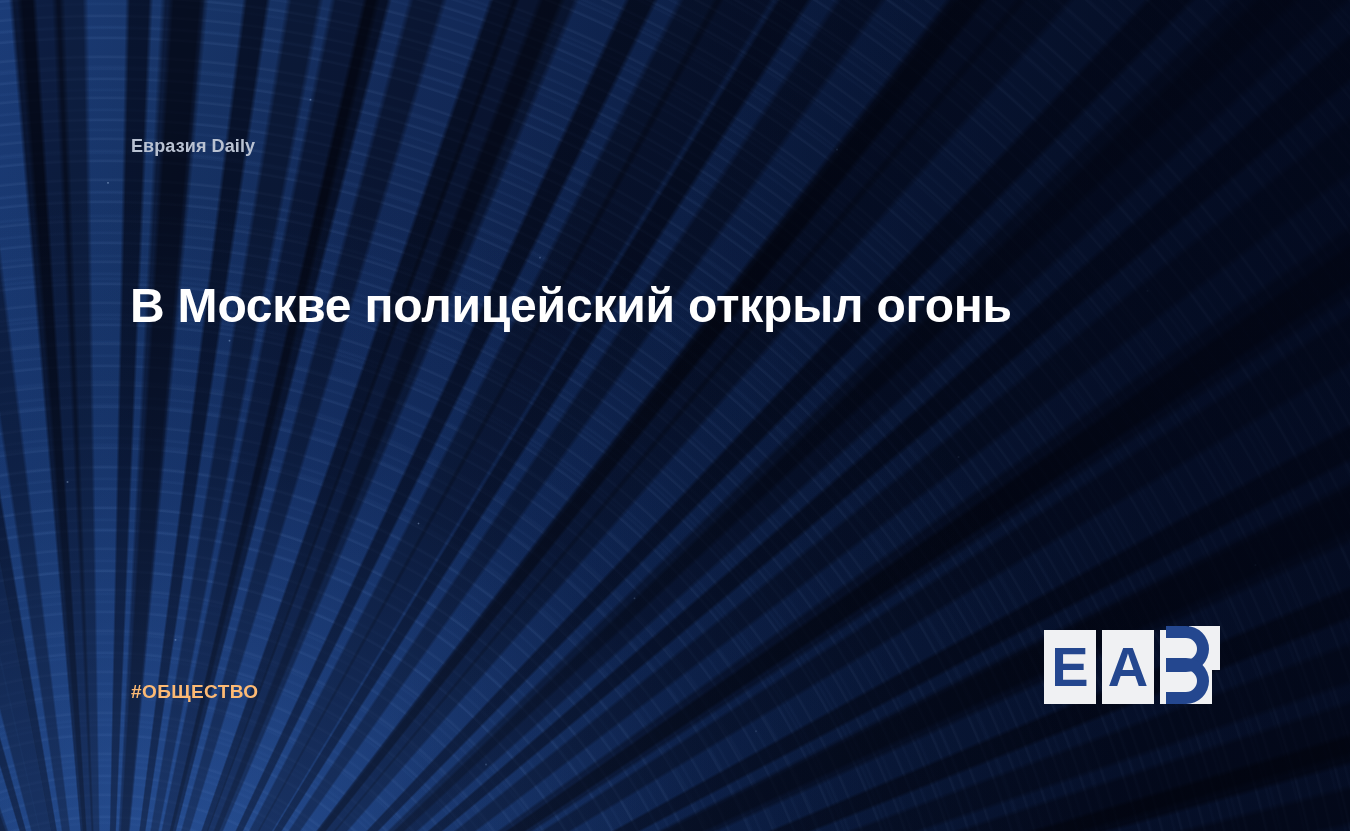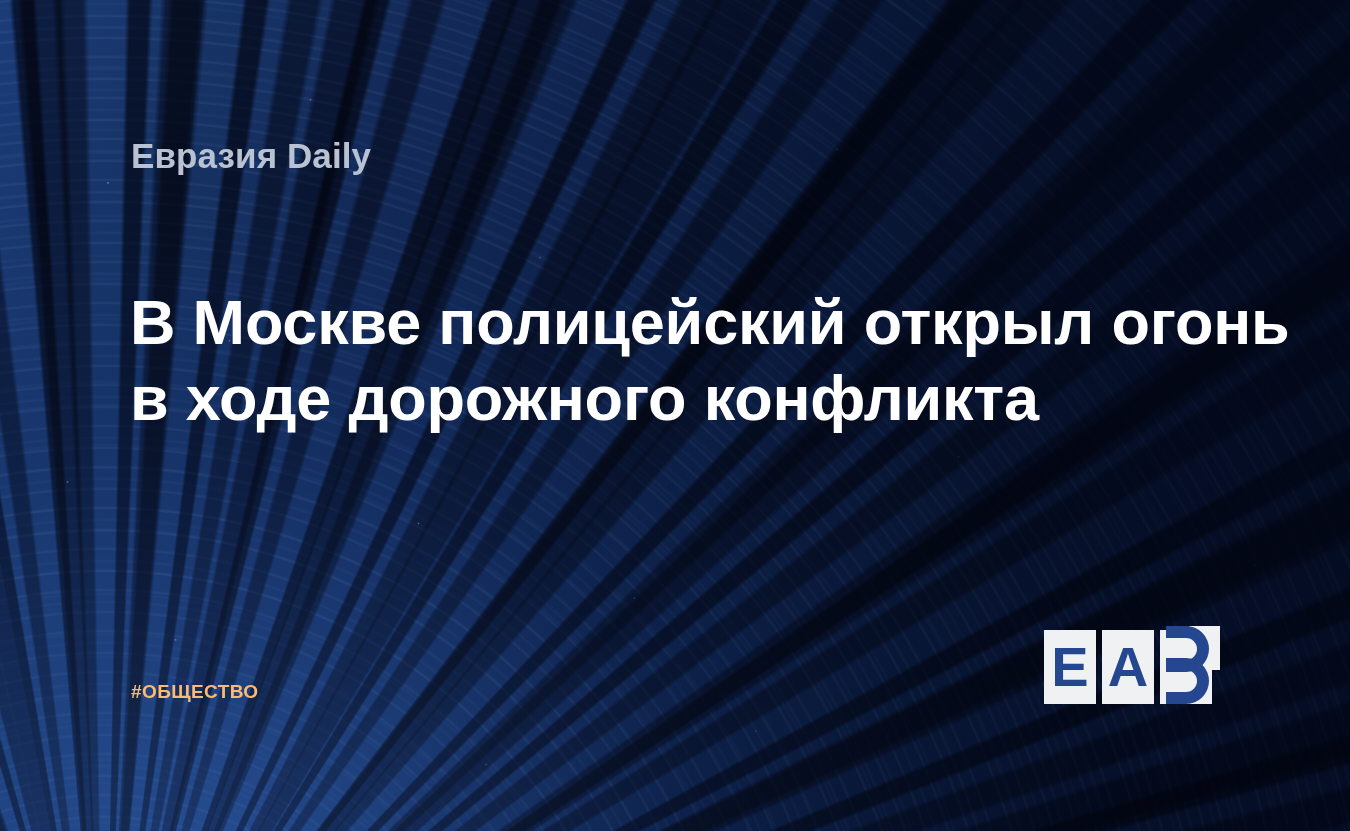--- a/index.html
+++ b/index.html
@@ -154,33 +154,33 @@
         rgba(2,6,21,0.50) 100%);
   }
 
   
   .content { position: absolute; inset: 0; }
 
   .site-name {
     position: absolute;
     left: 131px;
     top: 136px;
-    font-size: 35px;
+    font-size: 18px;
     font-weight: bold;
     color: #b9c2d2;
     letter-spacing: 0.1px;
     white-space: nowrap;
   }
 
   .headline {
     position: absolute;
     left: 130px;
-    top: 284px;
+    top: 268px;
     width: 1090px;
-    font-size: 63px;
+    font-size: 48px;
     line-height: 76px;
     font-weight: bold;
     color: #ffffff;
     letter-spacing: -0.2px;
   }
   .headline .hl-line { display: block; white-space: nowrap; }
 
   .tag {
     position: absolute;
     left: 131px;
@@ -254,21 +254,20 @@
   <div class="trail-sparkle"></div>
   <div class="bg-vignette"></div>
   <div class="bg-darken-right"></div>
 
   <div class="content">
 
     <div class="site-name">Евразия Daily</div>
 
     <div class="headline">
       <span class="hl-line">В Москве полицейский открыл огонь</span>
-      <span class="hl-line">в ходе дорожного конфликта</span>
     </div>
 
     <div class="tag">#ОБЩЕСТВО</div>
 
     <div class="logo">
       <div class="logo-tile logo-tile-e"></div>
       <div class="logo-tile logo-tile-a"></div>
       <div class="logo-tile logo-tile-d"></div>
       <div class="logo-tile-q"></div>
 

